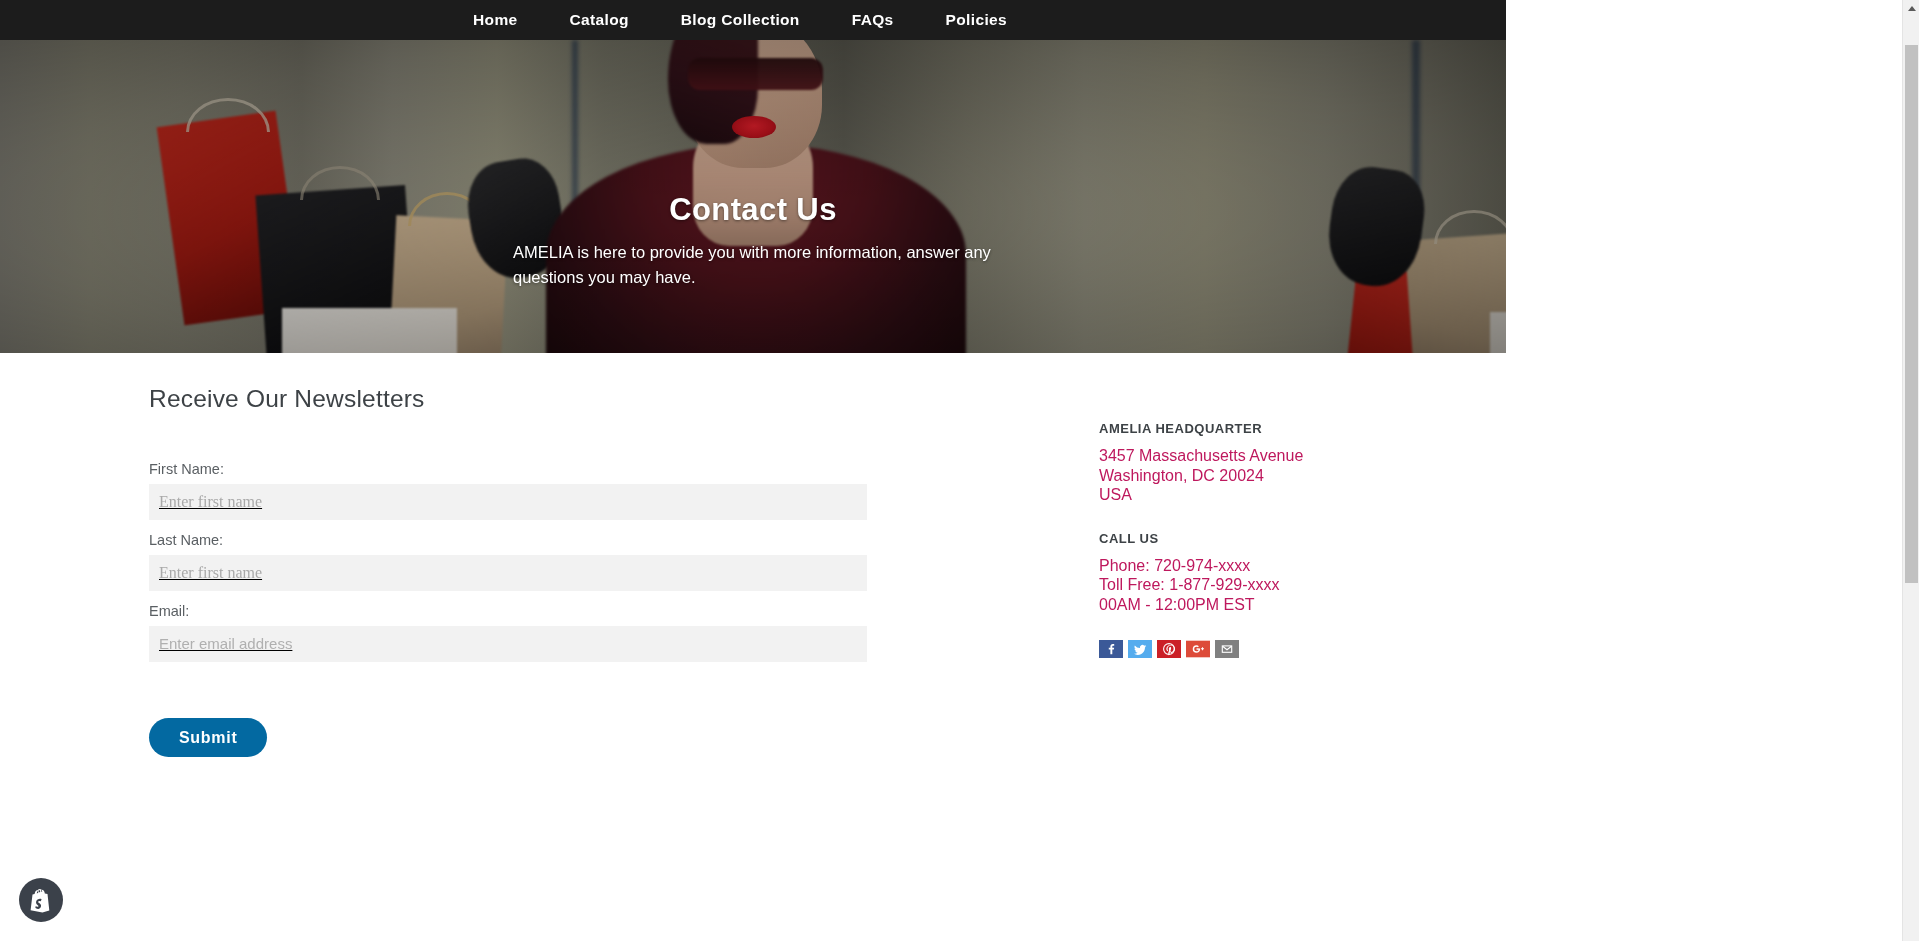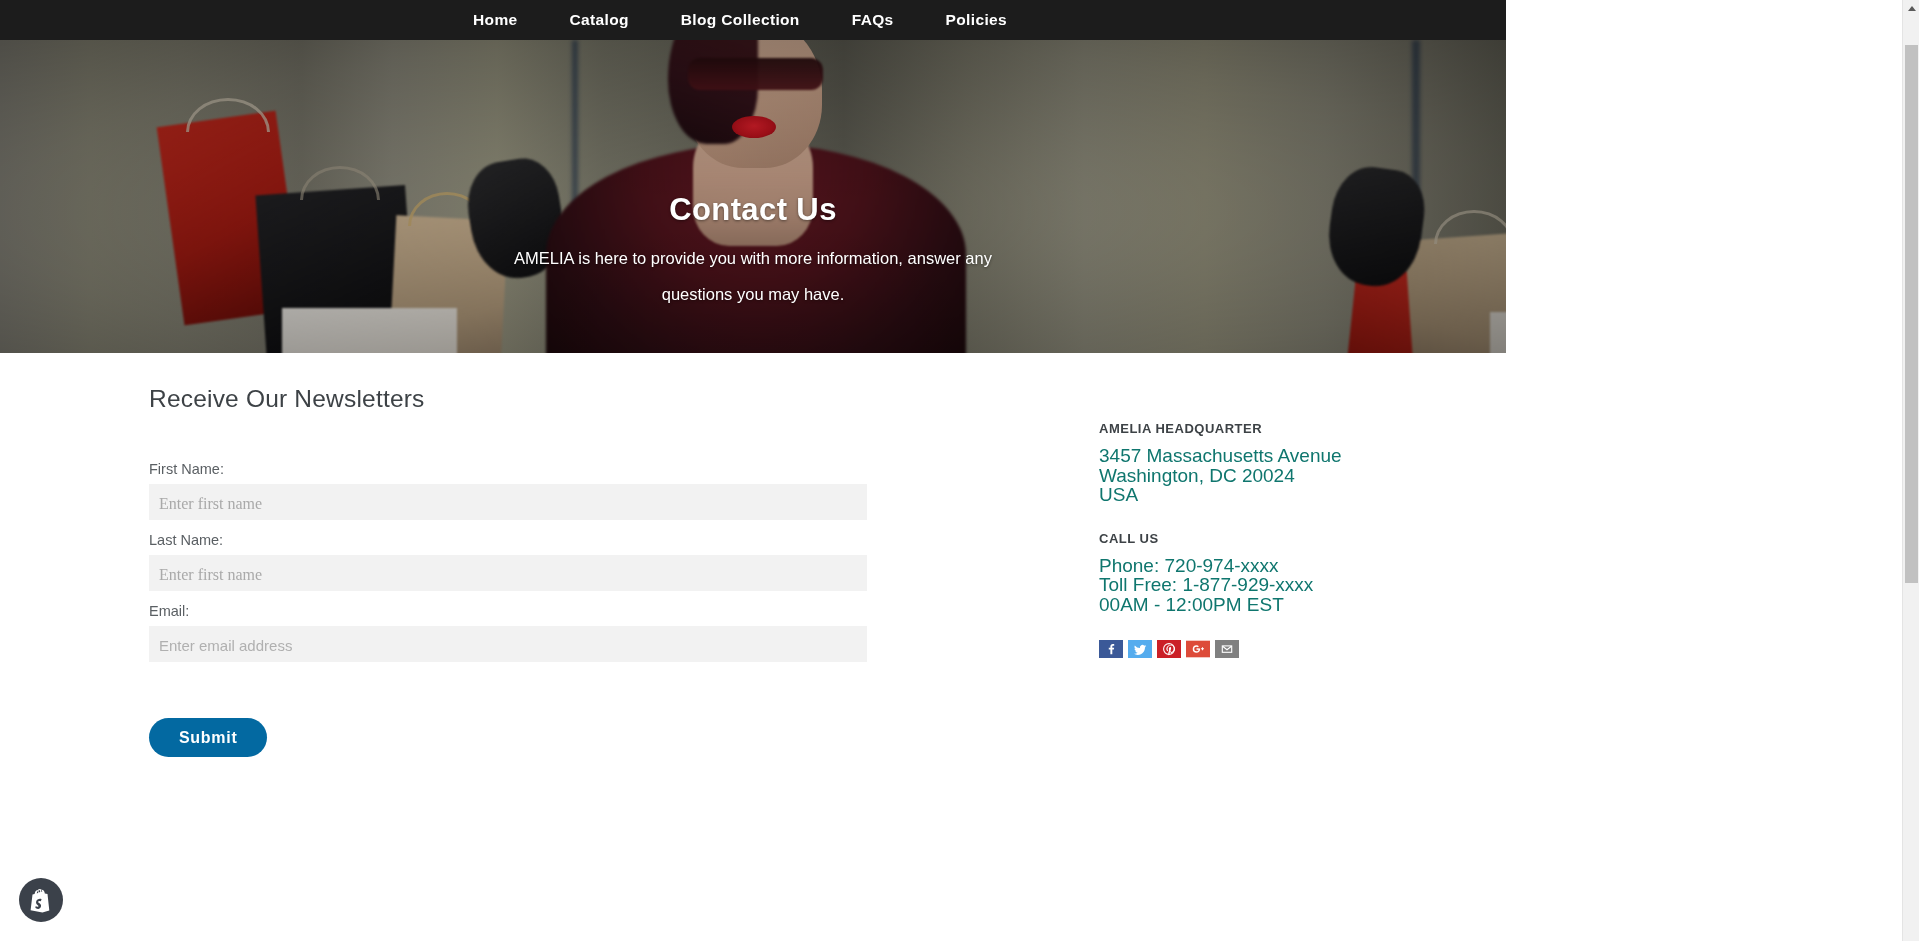--- a/index.html
+++ b/index.html
@@ -214,22 +214,21 @@
     color: #ffffff;
     font-size: 31px;
     font-weight: bold;
     letter-spacing: 0.4px;
     margin: 0 0 12px 0;
     text-shadow: 0 1px 3px rgba(0,0,0,.45);
   }
   .hero-sub {
     color: #ffffff;
     font-size: 16.5px;
-    line-height: 36px;
-    text-align: center;
+    line-height: 25px;
     max-width: 480px;
     text-shadow: 0 1px 3px rgba(0,0,0,.45);
   }
 
   
   .main {
     background: #ffffff;
     padding: 0;
     position: relative;
   }
@@ -256,24 +255,25 @@
     margin-bottom: 7px;
   }
   .field-input {
     width: 718px;
     height: 36px;
     background: #f2f2f2;
     border: none;
     outline: none;
     padding: 0 10px;
     font-family: "Liberation Serif", serif;
-    font-size: 20px;
+    font-size: 16px;
     color: #000000;
     display: block;
     margin-bottom: 12px;
+    text-decoration: underline;
   }
   .field-input::placeholder {
     color: #a9a9a9;
     font-family: "Liberation Serif", serif;
     font-size: 16px;
   }
   .field-input.email::placeholder {
     font-family: "Liberation Sans", sans-serif;
     font-size: 15px;
     color: #b0b0b0;
@@ -300,22 +300,22 @@
   
   .contact-block { margin-bottom: 26px; }
   .contact-head {
     font-size: 13px;
     font-weight: bold;
     color: #3d4246;
     letter-spacing: .5px;
     margin-bottom: 10px;
   }
   .contact-line {
-    font-size: 19px;
-    color: #0f766e;
+    font-size: 16px;
+    color: #be185d;
     line-height: 19.5px;
   }
   .social-row {
     display: flex;
     gap: 5px;
     margin-top: 24px;
   }
   .social {
     width: 24px; height: 18px;
     display: flex; align-items: center; justify-content: center;

